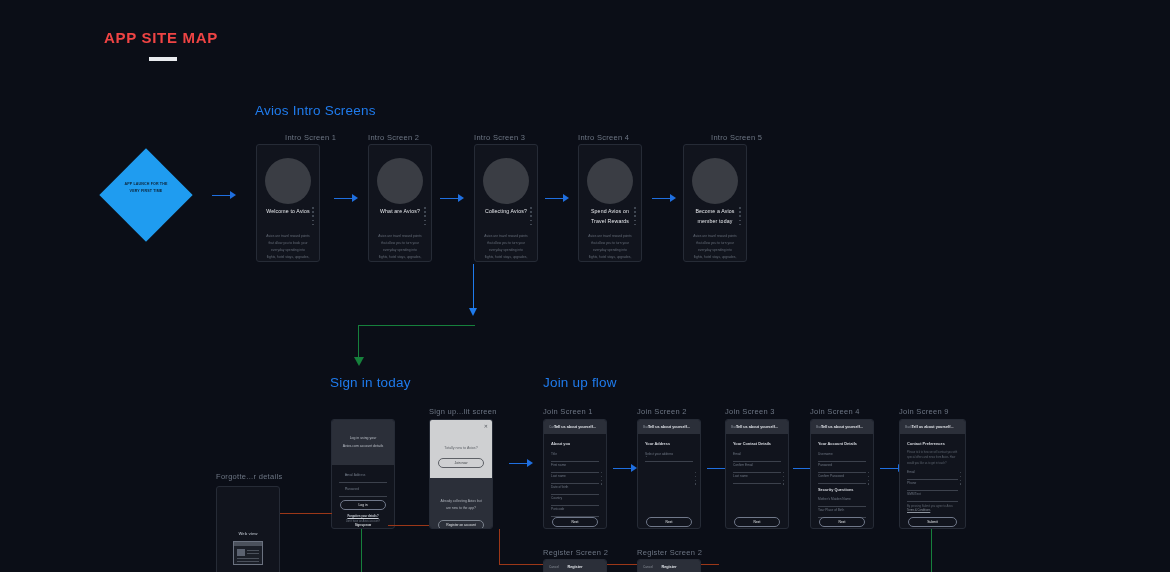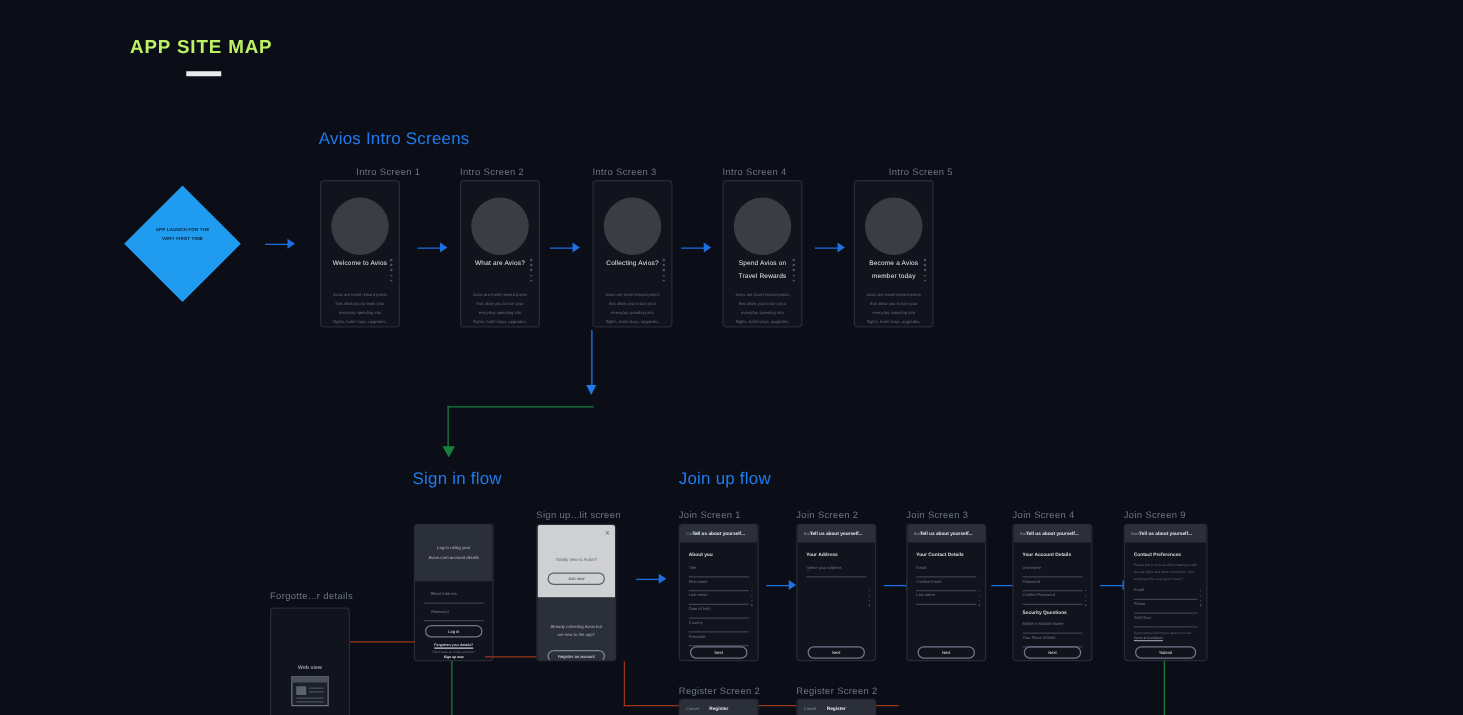--- a/index.html
+++ b/index.html
@@ -8,21 +8,21 @@
     background: #0b0e17;
     font-family: "Liberation Sans", sans-serif;
     overflow: hidden;
   }
   #canvas { position: relative; width: 1170px; height: 572px; }
 
   
   .page-title {
     position: absolute; left: 104px; top: 29px;
     font-size: 15px; font-weight: bold; letter-spacing: 0.7px;
-    color: #bef264;
+    color: #ef4444;
   }
   .title-rule {
     position: absolute; left: 149px; top: 57px;
     width: 28px; height: 4px; background: #e9ebef;
   }
 
   
   .section-heading {
     position: absolute; font-size: 13.5px; color: #1f7bed;
     letter-spacing: 0.2px; white-space: nowrap;
@@ -234,21 +234,21 @@
 </style>
 </head>
 <body>
 
 <div id="canvas">
 
   <div class="page-title">APP SITE MAP</div>
   <div class="title-rule"></div>
 
   <div class="section-heading" style="left:255px; top:103px;">Avios Intro Screens</div>
-  <div class="section-heading" style="left:330px; top:375px;">Sign in flow</div>
+  <div class="section-heading" style="left:330px; top:375px;">Sign in today</div>
   <div class="section-heading" style="left:543px; top:375px;">Join up flow</div>
 
   <div class="diamond-wrap">
     <div class="diamond"></div>
     <div class="diamond-label">
       <div>APP LAUNCH FOR THE</div>
       <div>VERY FIRST TIME</div>
     </div>
   </div>
 

